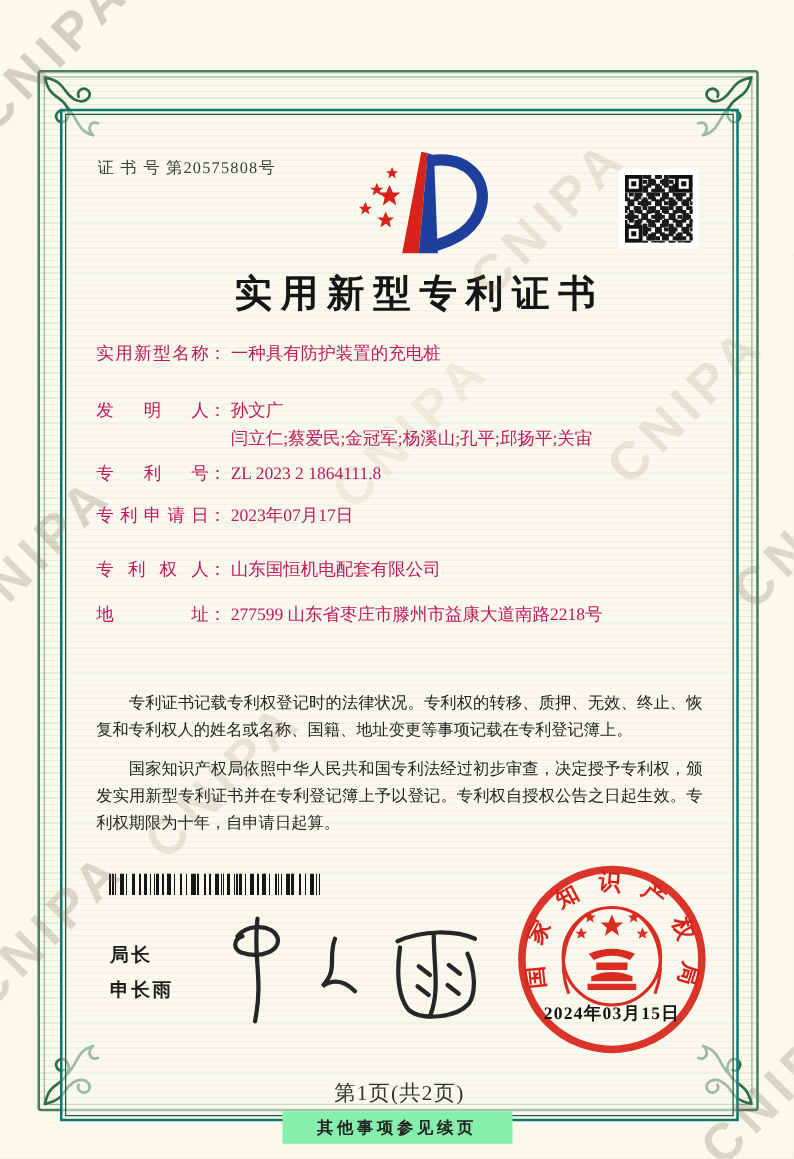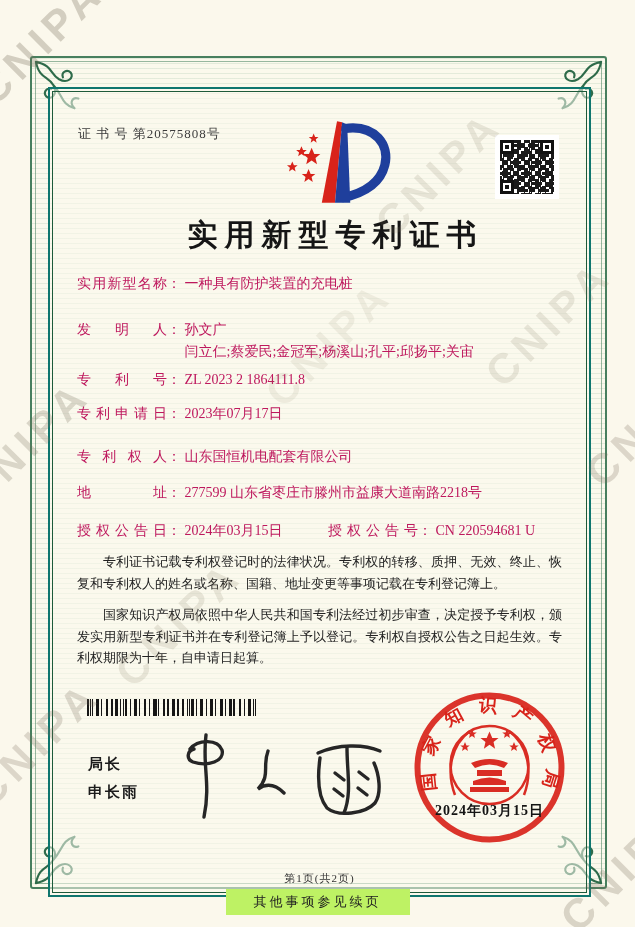--- a/index.html
+++ b/index.html
@@ -90,25 +90,25 @@
       repeating-linear-gradient(90deg, #161616 0 2px, rgba(0,0,0,0) 2px 5px, #161616 5px 6px, rgba(0,0,0,0) 6px 9px, #161616 9px 12px, rgba(0,0,0,0) 12px 14px, #161616 14px 15px, rgba(0,0,0,0) 15px 19px);
   }
   
   .sig-labels{position:absolute; left:38px; top:666px; font-size:15px; color:#1c1c1c; font-weight:bold; letter-spacing:2px;}
   .sig-labels div{margin-bottom:9px;}
   .sig-svg{position:absolute; left:118px; top:634px; width:234px; height:104px;}
   .sig-svg path{stroke:#262626; stroke-width:3.4; fill:none; stroke-linecap:round;}
   
   .seal{position:absolute; left:363px; top:602px; width:153px; height:153px;}
   
-  .page-num{position:absolute; bottom:9px; left:0; width:100%; text-align:center; font-size:11px; color:#333; letter-spacing:1px;}
+  .page-num{position:absolute; bottom:9px; left:0; width:100%; text-align:center; font-size:17px; color:#333; letter-spacing:1px;}
   .footer-note{
     position:absolute; top:889px; left:50%; transform:translateX(-50%);
-    background:#bef264; padding:4px 28px; font-size:13px; letter-spacing:3px; color:#222;
-    z-index:4; white-space:nowrap;
+    background:#86efac; padding:4px 28px; font-size:13px; letter-spacing:3px; color:#222;
+    z-index:4; white-space:nowrap;font-weight:bold;
   }
 </style>
 </head>
 <body>
 
 <div class="page">
 
   <div class="wm-layer">
     <span class="wm">CNIPA</span>
     <span class="wm">CNIPA</span>
@@ -184,30 +184,20 @@
         <span class="lbl">专利申请日</span><span class="colon">：</span>
         <span class="val">2023年07月17日</span>
       </div>
       <div class="row r-pt">
         <span class="lbl">专利权人</span><span class="colon">：</span>
         <span class="val">山东国恒机电配套有限公司</span>
       </div>
       <div class="row r-ad">
         <span class="lbl">地址</span><span class="colon">：</span>
         <span class="val">277599 山东省枣庄市滕州市益康大道南路2218号</span>
-      </div>
-      <div class="row r-gr">
-        <span class="pair1">
-          <span class="lbl">授权公告日</span><span class="colon">：</span>
-          <span class="val">2024年03月15日</span>
-        </span>
-        <span class="pair2">
-          <span class="lbl">授权公告号</span><span class="colon">：</span>
-          <span class="val">CN 220594681 U</span>
-        </span>
       </div>
     </div>
 
     <div class="paras">
       <p>专利证书记载专利权登记时的法律状况。专利权的转移、质押、无效、终止、恢复和专利权人的姓名或名称、国籍、地址变更等事项记载在专利登记簿上。</p>
       <p>国家知识产权局依照中华人民共和国专利法经过初步审查，决定授予专利权，颁发实用新型专利证书并在专利登记簿上予以登记。专利权自授权公告之日起生效。专利权期限为十年，自申请日起算。</p>
     </div>
 
     <div class="barcode"></div>
 

